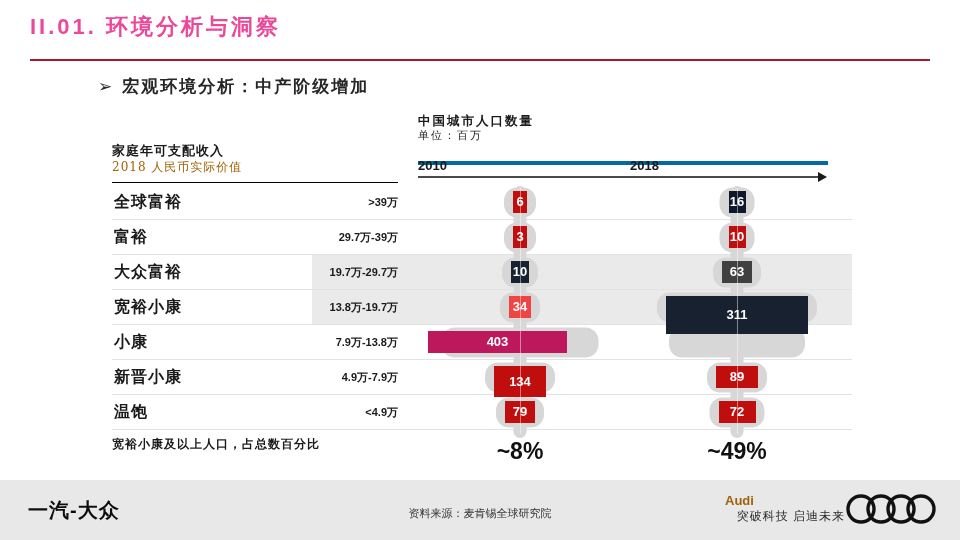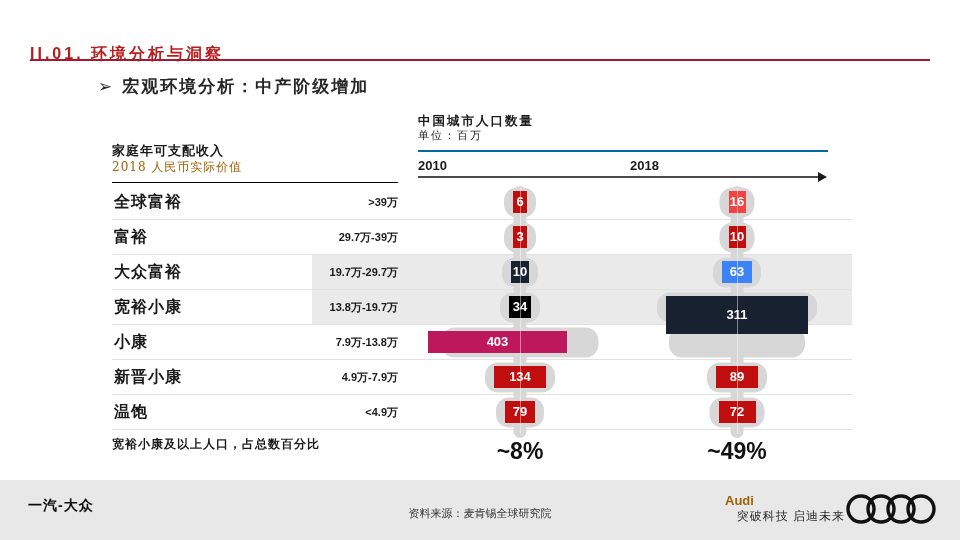--- a/index.html
+++ b/index.html
@@ -1,31 +1,31 @@
 <!DOCTYPE html>
 <html><head>
 <meta charset="utf-8">
 <style>
   html,body{margin:0;padding:0;background:#fff;}
   #slide{position:relative;width:960px;height:540px;background:#fff;overflow:hidden;
          font-family:"Liberation Sans","DejaVu Sans",sans-serif;color:#1a1a1a;}
   .abs{position:absolute;}
 
   
-  .sec-title{left:30px;top:44px;font-size:16px;font-weight:bold;letter-spacing:3px;color:#b91c1c;}
+  .sec-title{left:30px;top:12px;font-size:22px;font-weight:bold;letter-spacing:3px;color:#ec4899;}
   .rule{left:30px;top:59px;width:900px;height:2px;background:#A6192E;}
   .subtitle{left:98px;top:75px;font-size:17px;font-weight:bold;letter-spacing:2px;color:#262626;display:flex;gap:8px;align-items:center;}
   .subtitle .arrow{color:#262626;font-weight:bold;}
 
   
   .tbl-header{left:112px;top:142px;width:286px;padding-bottom:7px;border-bottom:1px solid #000000;
               font-family:"DejaVu Serif","Liberation Serif",serif;}
   .tbl-header .l1{font-size:13px;font-weight:bold;line-height:17px;letter-spacing:1px;}
   .tbl-header .l2{font-size:12px;line-height:16px;letter-spacing:1px;color:#a16207;}
-  .chart-header{left:418px;top:113px;width:410px;padding-bottom:7px;border-bottom:2px solid #0369a1;
+  .chart-header{left:418px;top:113px;width:410px;padding-bottom:18px;border-bottom:4px solid #0369a1;
                 font-family:"DejaVu Serif","Liberation Serif",serif;}
   .chart-header .l1{font-size:12.5px;font-weight:bold;line-height:16px;letter-spacing:2px;}
   .chart-header .l2{font-size:11px;line-height:14px;letter-spacing:2px;color:#222;}
   .year{top:158px;font-size:13px;font-weight:bold;}
   .year.y2010{left:418px;} .year.y2018{left:630px;}
   .axis{left:418px;top:176px;width:402px;height:2px;background:#4a4a4a;}
   .axis-arrow{left:818px;top:172px;width:0;height:0;border-left:9px solid #1a1a1a;
               border-top:5px solid transparent;border-bottom:5px solid transparent;}
 
   
@@ -42,21 +42,21 @@
        color:#fff;font-size:13px;font-weight:bold;}
   .center-line{position:absolute;z-index:4;width:1px;background:rgba(255,255,255,.45);top:188px;height:246px;}
 
   
   .summary-label{left:112px;top:436px;font-family:"DejaVu Serif","Liberation Serif",serif;font-weight:bold;font-size:12px;letter-spacing:1px;z-index:5;}
   .pct{top:438px;width:160px;text-align:center;font-size:23px;font-weight:bold;color:#111;z-index:5;}
   .pct.p2010{left:440px;} .pct.p2018{left:657px;}
 
   
   #footer{left:0;top:480px;width:960px;height:60px;background:#E8E8E8;z-index:6;}
-  .brand{position:absolute;left:28px;top:17px;font-size:14px;font-weight:bold;letter-spacing:1px;color:#0d0d0d;}
+  .brand{position:absolute;left:28px;top:17px;font-size:20px;font-weight:bold;letter-spacing:1px;color:#0d0d0d;}
   .source{position:absolute;left:0;right:0;top:26px;text-align:center;font-size:11px;color:#333;}
   .audi-label{position:absolute;right:115px;top:13px;font-size:13px;font-weight:bold;color:#a16207;text-align:left;width:120px;}
   .slogan{position:absolute;right:115px;top:28px;font-size:12px;color:#2b2b2b;letter-spacing:1px;white-space:nowrap;}
   .rings{position:absolute;right:24px;top:8px;}
 </style>
 </head>
 <body>
 
 <div id="slide">
 
@@ -147,25 +147,25 @@
       <circle cx="15" cy="21" r="13" fill="none" stroke="#111" stroke-width="3.4"></circle>
       <circle cx="35" cy="21" r="13" fill="none" stroke="#111" stroke-width="3.4"></circle>
       <circle cx="55" cy="21" r="13" fill="none" stroke="#111" stroke-width="3.4"></circle>
       <circle cx="75" cy="21" r="13" fill="none" stroke="#111" stroke-width="3.4"></circle>
     </svg>
   </div>
 
 <div class="bar" style="left: 513px; top: 190.5px; width: 14px; height: 22px; background: rgb(192, 13, 14);">6</div>
     <div class="bar" style="left: 513px; top: 225.5px; width: 14px; height: 22px; background: rgb(192, 13, 14);">3</div>
     <div class="bar" style="left: 511px; top: 260.5px; width: 18px; height: 22px; background: rgb(23, 33, 47);">10</div>
-    <div class="bar" style="left: 509px; top: 295.5px; width: 22px; height: 22px; background: #000000;">34</div>
+    <div class="bar" style="left: 509px; top: 295.5px; width: 22px; height: 22px; background: #ef4444;">34</div>
     <div class="bar" style="left: 428px; top: 330.5px; width: 139px; height: 22px; background: #be185d;">403</div>
-    <div class="bar" style="left: 494px; top: 365.5px; width: 52px; height: 22px; background: rgb(192, 13, 14);">134</div>
+    <div class="bar" style="left: 494px; top: 365.5px; width: 52px; height: 31px; background: rgb(192, 13, 14);">134</div>
     <div class="bar" style="left: 505px; top: 400.5px; width: 30px; height: 22px; background: rgb(192, 13, 14);">79</div>
     <div class="center-line" style="left: 520px;"></div>
-    <div class="bar" style="left: 728.5px; top: 190.5px; width: 17px; height: 22px; background: #ef4444;">16</div>
+    <div class="bar" style="left: 728.5px; top: 190.5px; width: 17px; height: 22px; background: #0f172a;">16</div>
     <div class="bar" style="left: 728.5px; top: 225.5px; width: 17px; height: 22px; background: rgb(192, 13, 14);">10</div>
-    <div class="bar" style="left: 722px; top: 260.5px; width: 30px; height: 22px; background: #3b82f6;">63</div>
+    <div class="bar" style="left: 722px; top: 260.5px; width: 30px; height: 22px; background: #404040;">63</div>
     <div class="bar" style="left: 666px; top: 295.5px; width: 142px; height: 38px; background: rgb(23, 33, 47);">311</div>
     <div class="bar" style="left: 716px; top: 365.5px; width: 42px; height: 22px; background: rgb(192, 13, 14);">89</div>
     <div class="bar" style="left: 718.5px; top: 400.5px; width: 37px; height: 22px; background: rgb(192, 13, 14);">72</div>
     <div class="center-line" style="left: 737px;"></div>
   </div>
 
 </body></html>

